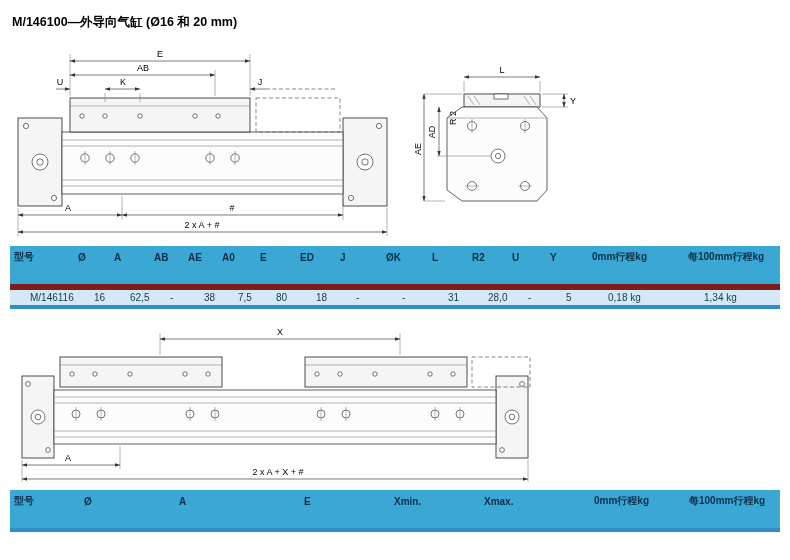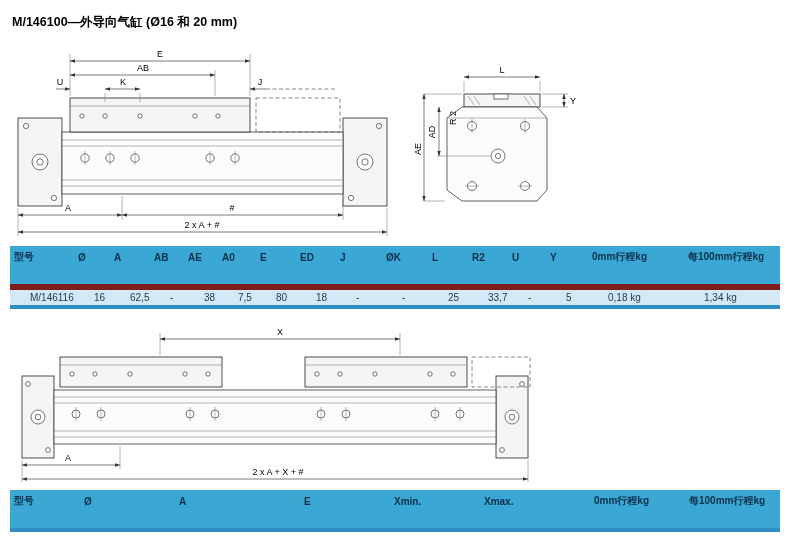--- a/index.html
+++ b/index.html
@@ -231,22 +231,22 @@
         <td>M/146116/...</td>
         <td>16</td>
         <td>62,5</td>
         <td>-</td>
         <td>38</td>
         <td>7,5</td>
         <td>80</td>
         <td>18</td>
         <td>-</td>
         <td>-</td>
-        <td>25</td>
-        <td>33,7</td>
+        <td>31</td>
+        <td>28,0</td>
         <td>-</td>
         <td>5</td>
         <td>0,18 kg</td>
         <td>1,34 kg</td>
       </tr>
     </tbody>
   </table>
 
 
   <svg id="drawing3" width="532" height="162" viewBox="0 0 532 162">

